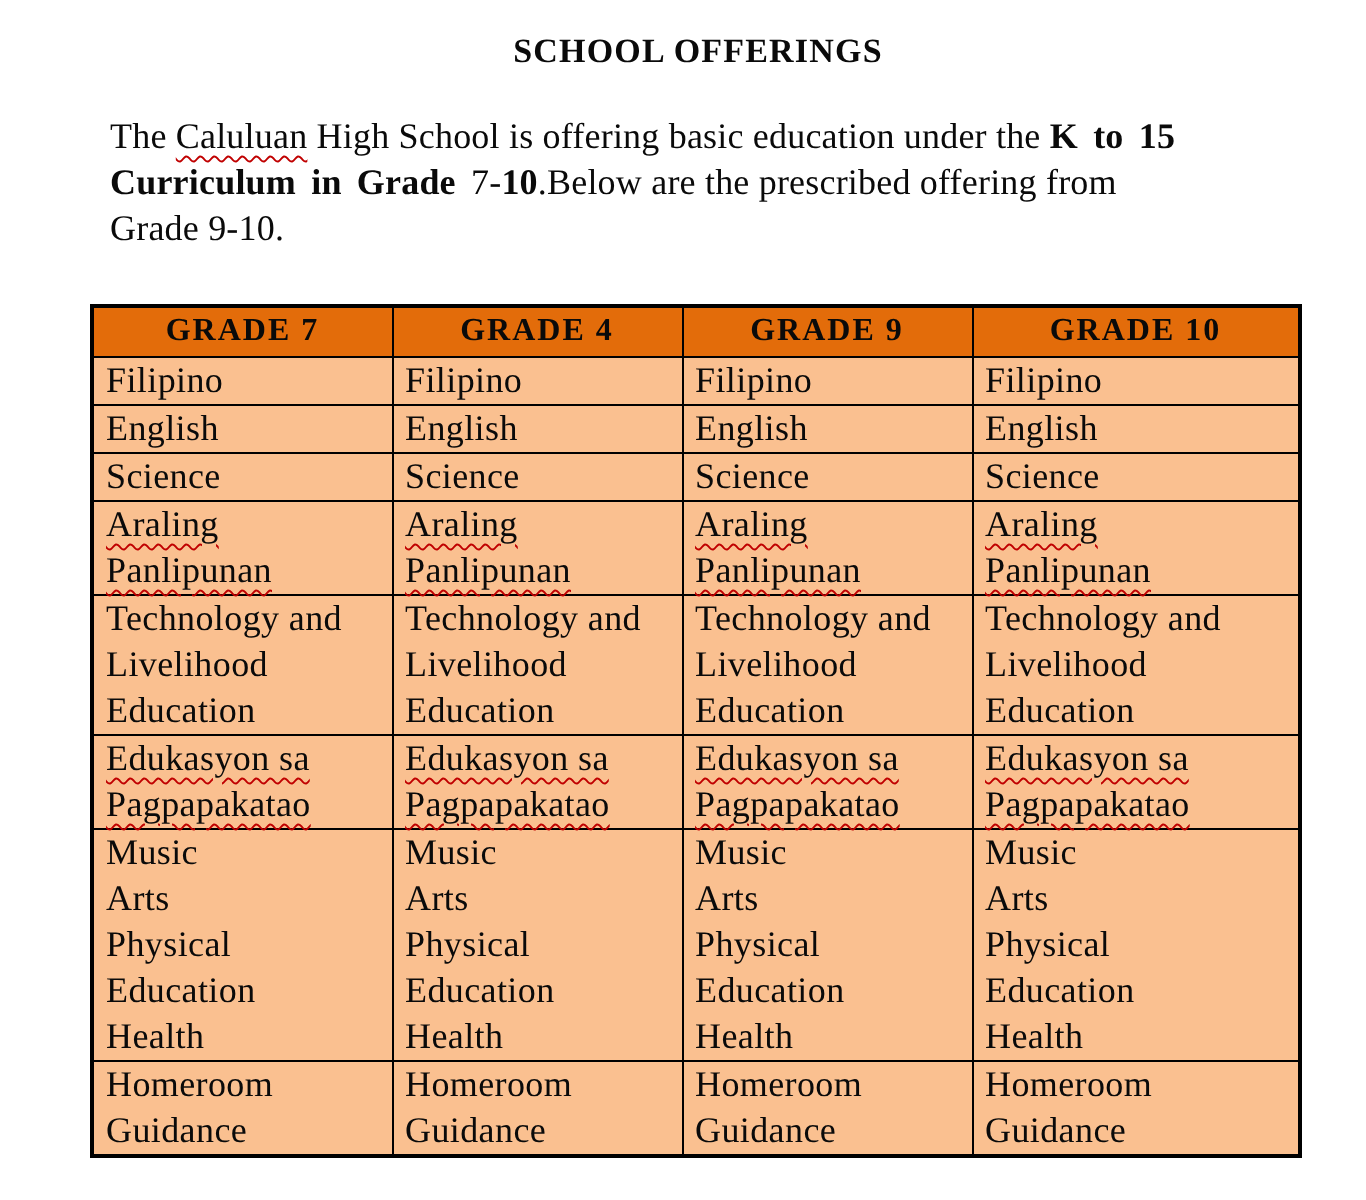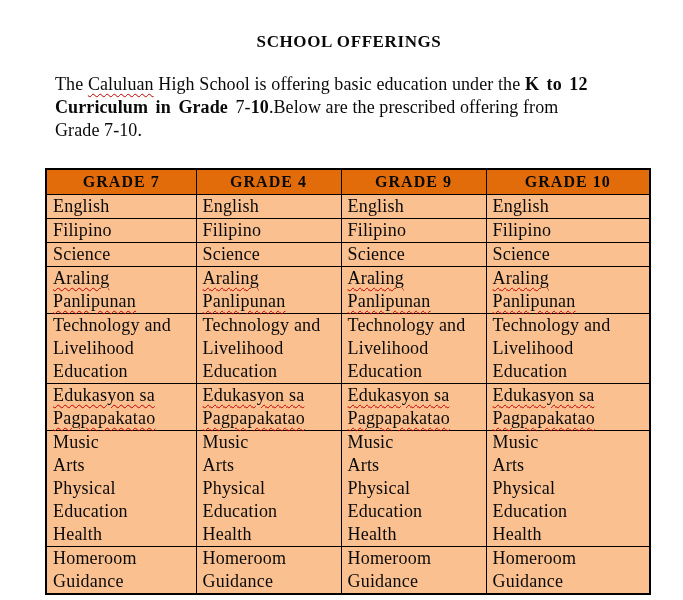--- a/index.html
+++ b/index.html
@@ -10,21 +10,21 @@
     font-family: "Liberation Serif", "DejaVu Serif", serif;
     color: #0a0a0a;
   }
   .page {
     position: relative;
     width: 683px; height: 600px;
     box-sizing: border-box;
     padding: 14px 30px 0 45px;
   }
   .title {
-    margin: 16px;
+    margin: 0;
     text-align: center;
     font-size: 17px;
     font-weight: bold;
     letter-spacing: 0.6px;
     line-height: 23px;
   }
   .intro {
     margin: 20px 0 0 10px;
     width: 596px;
     font-size: 18px;
@@ -69,63 +69,63 @@
     padding: 0 4px 0 6px;
     vertical-align: top;
   }
   table.offerings td div { line-height: 23px; }
 </style>
 </head>
 <body>
 
 <div class="page">
   <h1 class="title">SCHOOL OFFERINGS</h1>
-  <p class="intro" id="intro"><span>The </span><span class="sq">Caluluan</span><span> High School is offering basic education under the </span><span class="b">K to 12</span><br><span class="b">Curriculum in Grade </span><span>7-</span><span class="b">10</span><span>.Below are the prescribed offering from</span><br><span>Grade 7-10.</span></p>
+  <p class="intro" id="intro"><span>The </span><span class="sq">Caluluan</span><span> High School is offering basic education under the </span><span class="b">K to 15</span><br><span class="b">Curriculum in Grade </span><span>7-</span><span class="b">10</span><span>.Below are the prescribed offering from</span><br><span>Grade 9-10.</span></p>
   <table class="offerings">
     <colgroup id="cols">
         <col style="width: 150px;">
         <col style="width: 145px;">
         <col style="width: 145px;">
         <col style="width: 164px;">
       </colgroup>
     <thead>
       <tr id="header-row">
           <th>GRADE 7</th>
           <th>GRADE 4</th>
           <th>GRADE 9</th>
           <th>GRADE 10</th>
         </tr>
     </thead>
     <tbody id="tbody">
         <tr>
           <td>
-            <div><span>English</span></div>
-          </td>
-          <td>
-            <div><span>English</span></div>
-          </td>
-          <td>
-            <div><span>English</span></div>
-          </td>
-          <td>
-            <div><span>English</span></div>
-          </td>
-        </tr>
-        <tr>
-          <td>
-            <div><span>Filipino</span></div>
-          </td>
-          <td>
-            <div><span>Filipino</span></div>
-          </td>
-          <td>
-            <div><span>Filipino</span></div>
-          </td>
-          <td>
-            <div><span>Filipino</span></div>
+            <div><span>Filipino</span></div>
+          </td>
+          <td>
+            <div><span>Filipino</span></div>
+          </td>
+          <td>
+            <div><span>Filipino</span></div>
+          </td>
+          <td>
+            <div><span>Filipino</span></div>
+          </td>
+        </tr>
+        <tr>
+          <td>
+            <div><span>English</span></div>
+          </td>
+          <td>
+            <div><span>English</span></div>
+          </td>
+          <td>
+            <div><span>English</span></div>
+          </td>
+          <td>
+            <div><span>English</span></div>
           </td>
         </tr>
         <tr>
           <td>
             <div><span>Science</span></div>
           </td>
           <td>
             <div><span>Science</span></div>
           </td>
           <td>

